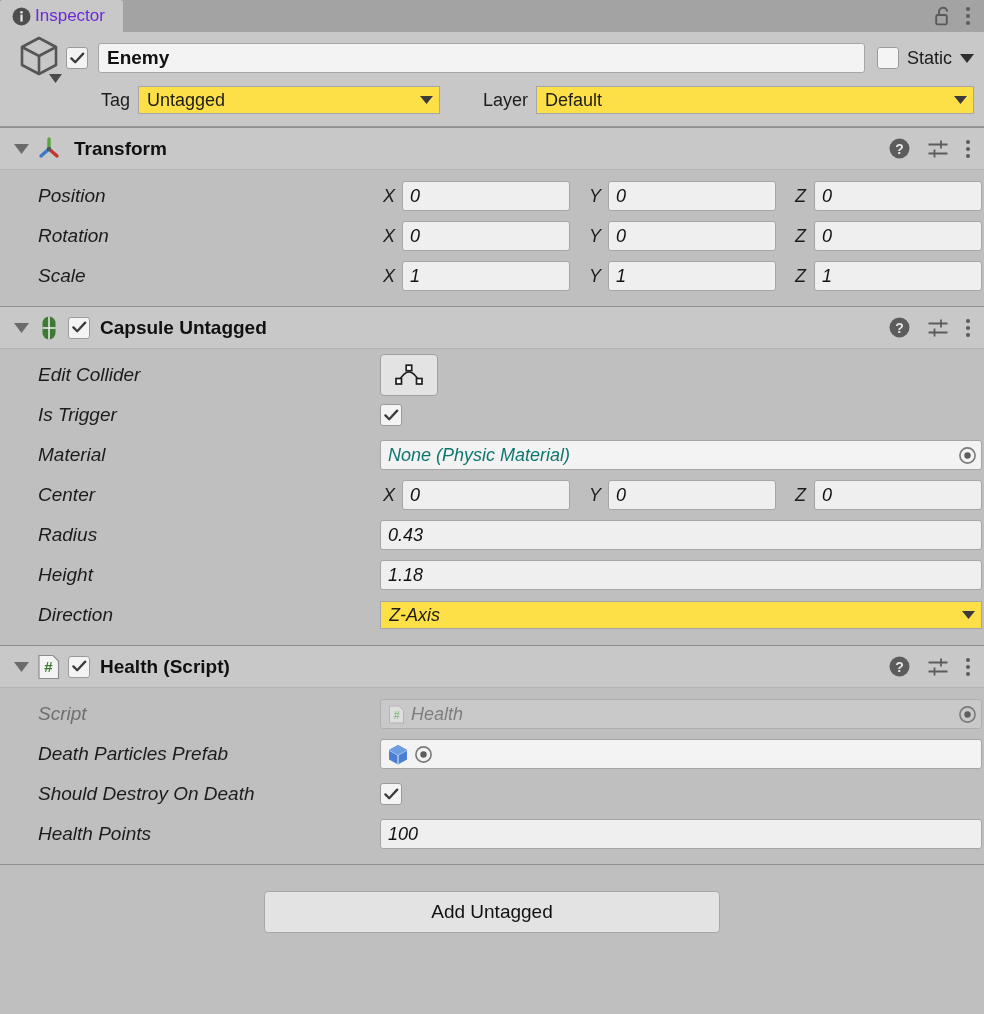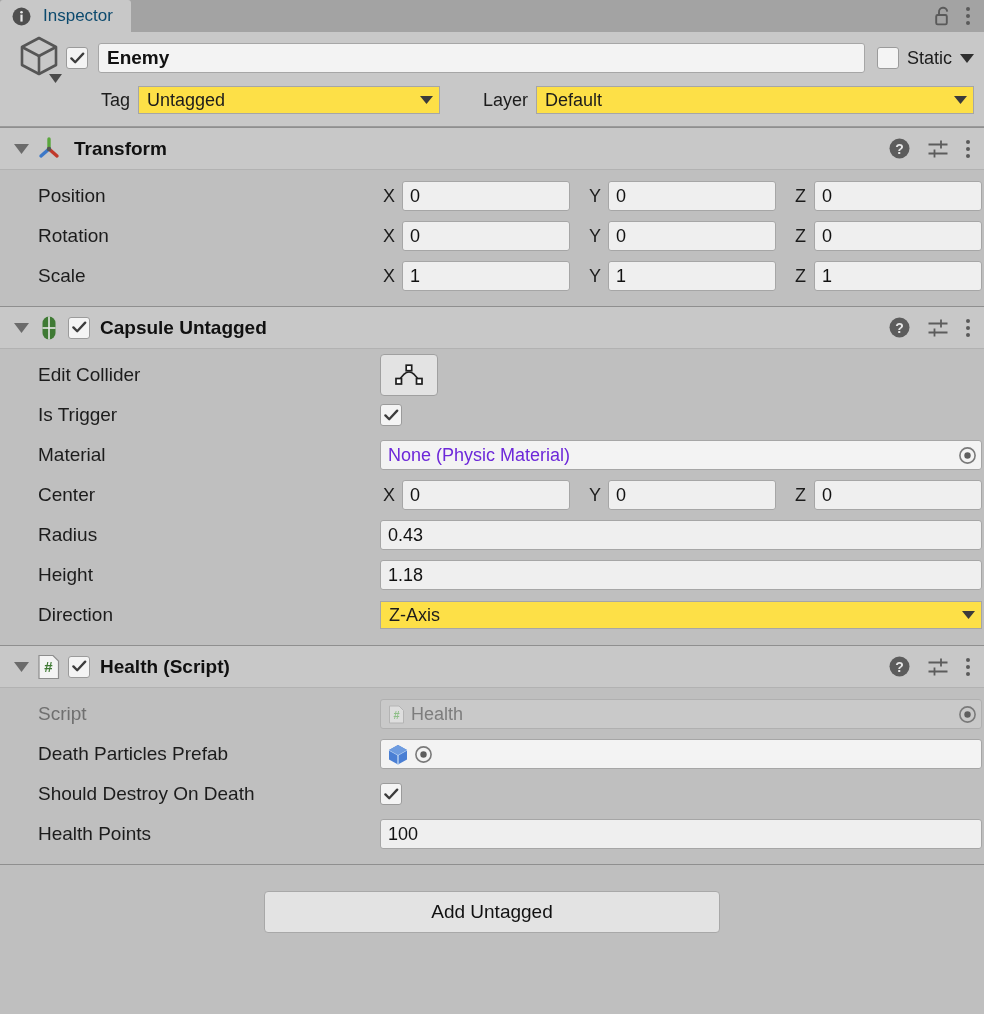--- a/index.html
+++ b/index.html
@@ -11,26 +11,26 @@
   }
   #root { position: relative; width: 984px; height: 1014px; overflow: hidden; background: #bfbfbf; }
 
   
   .tabbar {
     position: relative; height: 32px; width: 100%;
     background: #a3a3a3;
     display: flex; align-items: stretch;
   }
   .tab {
-    display: flex; align-items: center; gap: 12px;
+    display: flex; align-items: center; gap: 4px;
     padding: 0 18px 0 12px;
     background: #c8c8c8;
     height: 32px;
     border-top-left-radius: 3px; border-top-right-radius: 3px;
-    font-size: 17px; color: #0c4a6e; justify-content: flex-end;
+    font-size: 17px; color: #6d28d9; justify-content: flex-end;
   }
   .tab .label { font-size: 17px; }
   .tabbar-spacer { flex: 1; }
   .tabbar-icons { display: flex; align-items: center; gap: 14px; padding-right: 14px; }
 
   .icon { display: inline-flex; align-items: center; justify-content: center; }
 
   
   .kebab { width: 4px; display: flex; flex-direction: column; gap: 3px; align-items: center; }
   .kebab i { width: 4px; height: 4px; border-radius: 50%; background: #5a5a5a; display: block; }
@@ -81,41 +81,41 @@
     display: flex; align-items: center; padding: 0 14px 0 8px;
     border-bottom: 1px solid #b2b2b2;
   }
   .foldout { width: 26px; display: flex; align-items: center; }
   .comp-icon { width: 30px; display: flex; align-items: center; justify-content: center; }
   .comp-title { font-size: 19px; font-weight: bold; color: #101010; margin-left: 10px; }
   .comp-header .cb { margin-left: 4px; }
   .hdr-spacer { flex: 1; }
   .hdr-icons { display: flex; align-items: center; gap: 17px; }
 
-  .comp-body { background: #bfbfbf; padding: 6px 2px 10px 10px; }
+  .comp-body { background: #bfbfbf; padding: 6px 2px 10px 10px; font-style: italic; }
 
   .frow { display: flex; align-items: center; height: 40px; }
   .flabel { width: 370px; font-size: 19px; color: #1c1c1c; padding-left: 28px; }
   .flabel.dim { color: #6f6f6f; }
   .fctl { flex: 1; display: flex; align-items: center; }
 
   .num {
     height: 30px; background: #efefef; border: 1px solid #a6a6a6; border-radius: 3px;
     display: flex; align-items: center; padding: 0 7px;
     font-size: 18px; color: #111;
   }
   .vec { display: flex; align-items: center; width: 100%; gap: 0; }
   .vec .axis { font-size: 18px; color: #1c1c1c; width: 22px; text-align: left; padding-left: 3px;}
   .vec .num { flex: 1; }
   .vec .gap { width: 16px; flex: none; }
 
   .objfield {
     height: 30px; width: 100%; background: #f3f3f3; border: 1px solid #a6a6a6; border-radius: 3px;
     display: flex; align-items: center; padding: 0 4px 0 7px;
-    font-size: 18px; color: #6d28d9; gap: 6px;
+    font-size: 18px; color: #0f766e; gap: 6px;
   }
   .objfield.disabled { background: #c9c9c9; border-color: #b0b0b0; color: #7d7d7d; }
   .objfield .txt { flex: 1; overflow: hidden; white-space: nowrap; }
 
   .editcollider-btn {
     width: 58px; height: 42px; background: #e3e3e3;
     border: 1px solid #a0a0a0; border-radius: 4px;
     display: flex; align-items: center; justify-content: center;
   }
 

